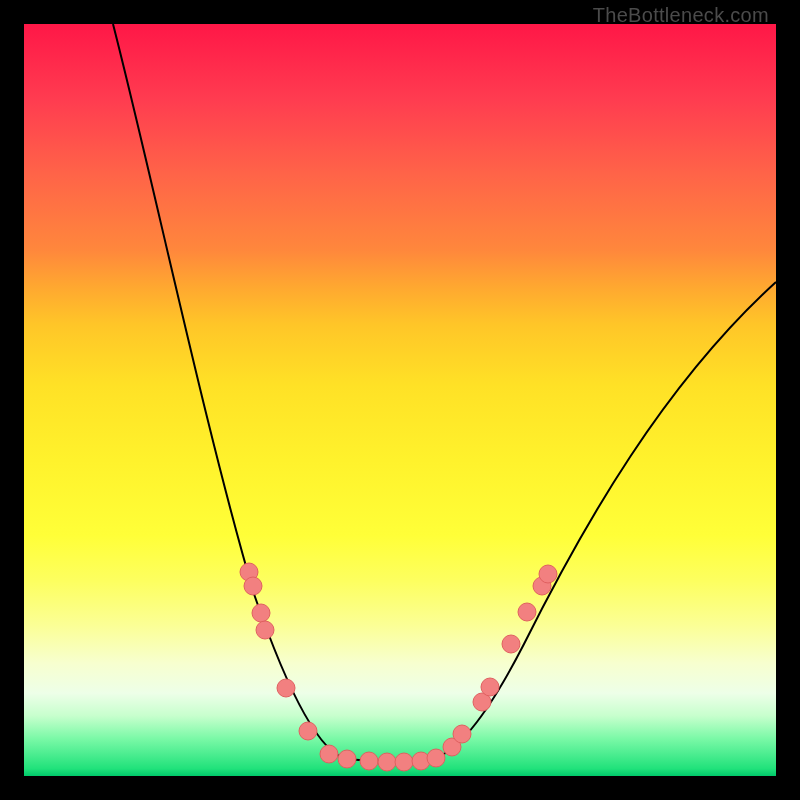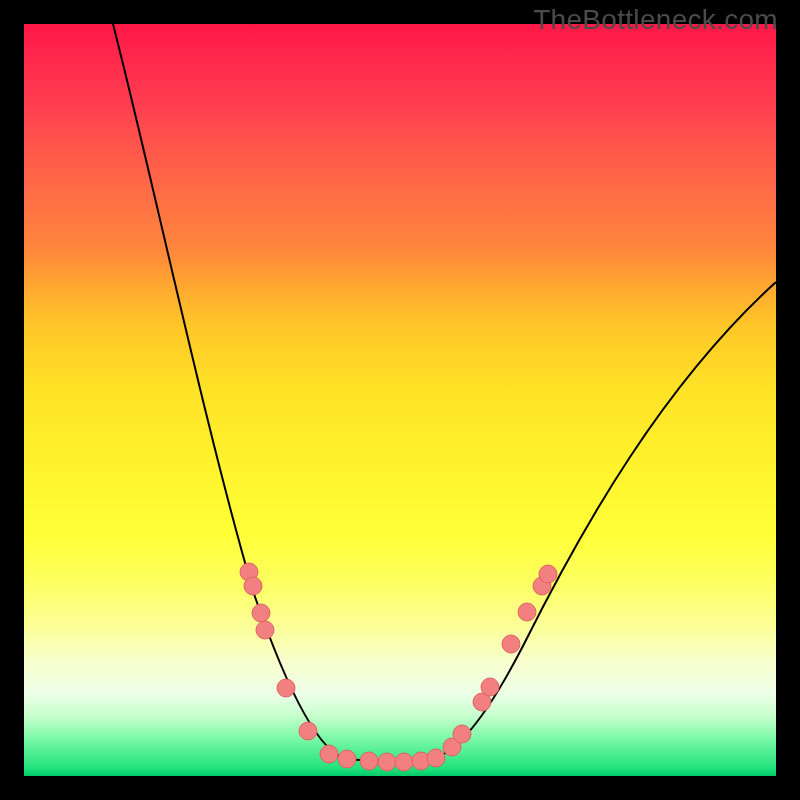--- a/index.html
+++ b/index.html
@@ -33,23 +33,23 @@
       #edffe8 89%,
       #c7ffcd 92%,
       #7bf9a7 95%,
       #21e27b 99%,
       #00c96a 100%
     );
   }
   .watermark {
     position: absolute;
     top: 4px;
-    right: 22px;
+    right: 31px;
     font-family: Arial, Helvetica, sans-serif;
-    font-size: 28px;
+    font-size: 20px;
     font-weight: 500;
     color: #4b4b4b;
     letter-spacing: 0.3px;
   }
   svg {
     position: absolute;
     left: 24px;
     top: 24px;
     width: 752px;
     height: 752px;

